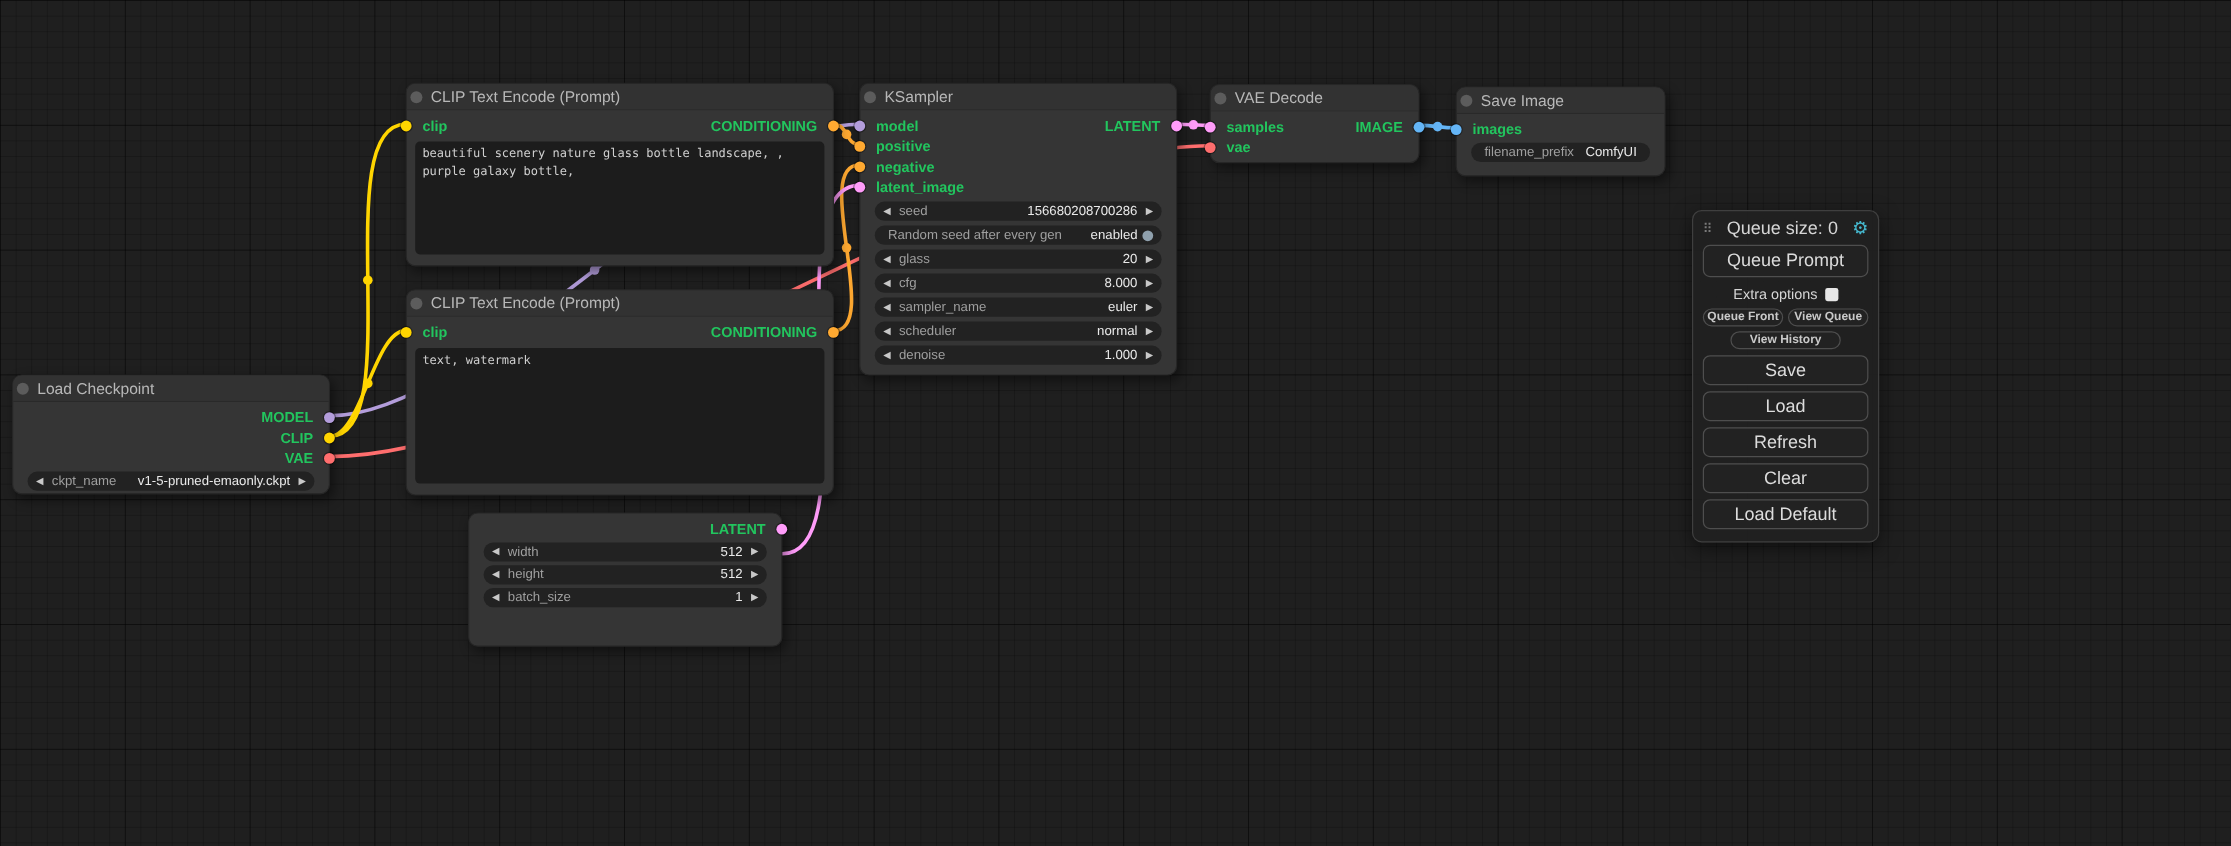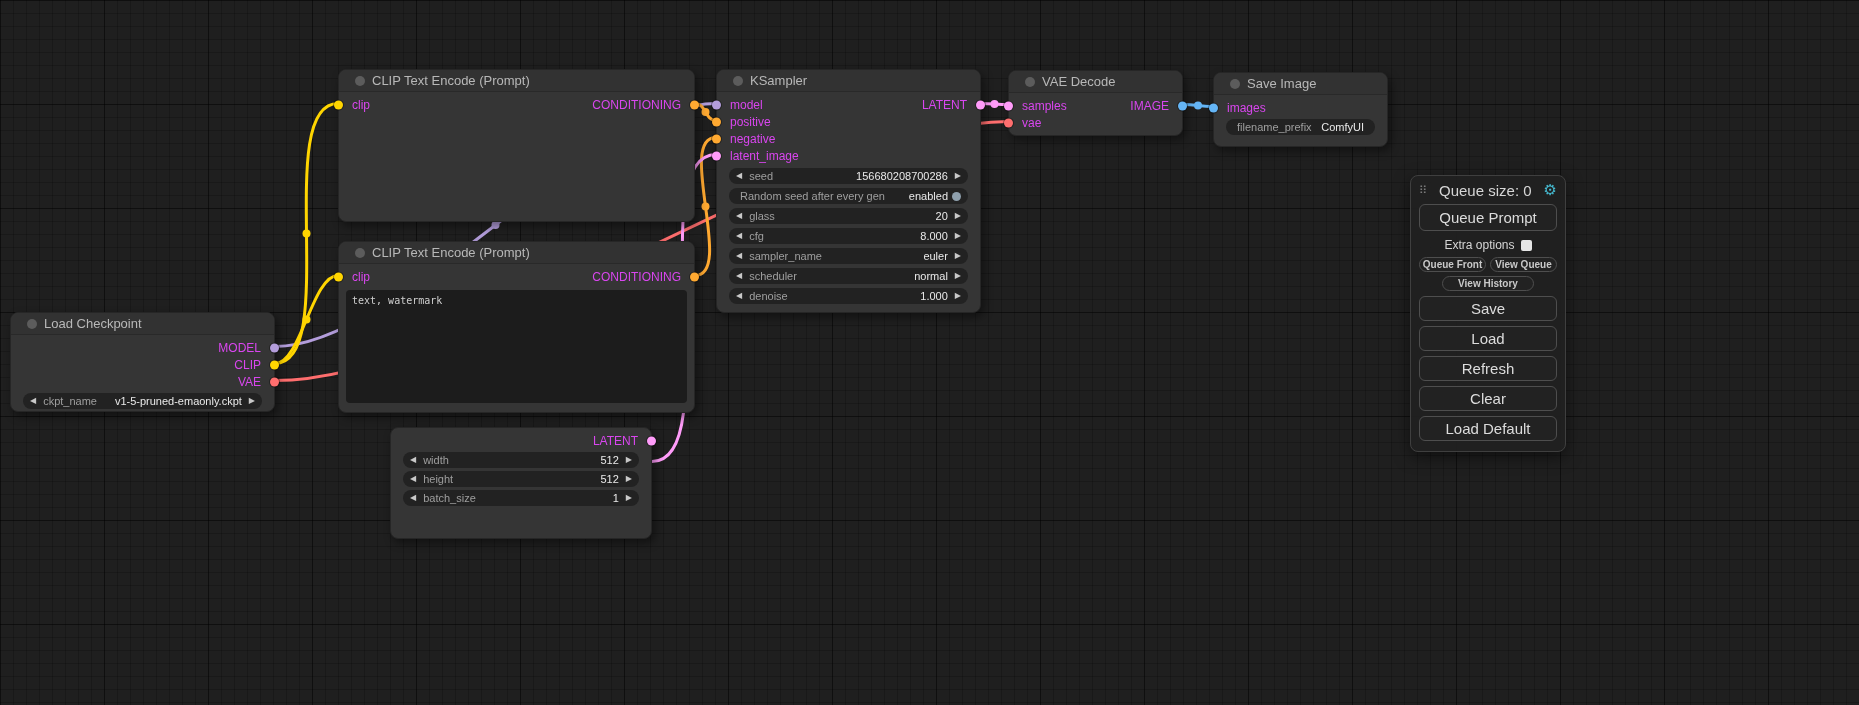--- a/index.html
+++ b/index.html
@@ -18,36 +18,36 @@
   }
 
   .links { position: absolute; left: 0; top: 0; z-index: 1; }
 
   .node {
     position: absolute; z-index: 2;
     background: #353535; border: 1px solid #262626; border-radius: 8px;
     box-shadow: 3px 4px 10px rgba(0,0,0,0.45);
   }
   .ntitle {
-    height: 22px; display: flex; align-items: center; gap: 7px; padding: 0 16px;
+    height: 22px; display: flex; align-items: center; gap: 7px; padding: 0 3px;
     background: #323232; border-radius: 7px 7px 0 0;
     border-bottom: 1px solid rgba(0,0,0,0.18);
   }
   .ndot { width: 10px; height: 10px; border-radius: 50%; background: #5c5c5c; flex: none; }
   .ntext { font-size: 13px; color: #b8b8b8; white-space: nowrap; }
 
   .slots { padding-top: 4px; }
   .srow { position: relative; height: 17px; display: flex; align-items: center; justify-content: space-between; }
   .in-slot, .out-slot { position: relative; display: flex; align-items: center; height: 100%; }
   .in-slot { padding-left: 13px; }
   .out-slot { margin-left: auto; padding-right: 13px; }
   .port { position: absolute; width: 9px; height: 9px; border-radius: 50%; top: 50%; transform: translateY(-50%); background: #888; box-shadow: 0 0 0 1px rgba(0,0,0,0.35); }
   .in-slot .port { left: -5px; }
   .out-slot .port { right: -5px; }
-  .slabel { font-size: 12px; color: #d946ef; white-space: nowrap; }
+  .slabel { font-size: 12px; color: #22c55e; white-space: nowrap; font-weight: bold; }
 
   .widget {
     display: flex; align-items: center; height: 16px;
     background: #222; border-radius: 8px; margin: 3px 12px 0; padding: 0 7px;
     font-size: 11px; cursor: pointer;
   }
   .ksampler-widgets .widget { margin-top: 4px; }
   .warrow { color: #c8c8c8; font-size: 8px; line-height: 1; font-family: "DejaVu Sans", sans-serif; }
   .wlabel { color: #9f9f9f; margin-left: 7px; white-space: nowrap; }
   .wvalue { margin-left: auto; color: #e9e9e9; margin-right: 7px; white-space: nowrap; }
@@ -157,20 +157,21 @@
         <div class="in-slot">
           <span class="port" style="background: rgb(255, 213, 0);"></span>
           <span class="slabel">clip</span>
         </div>
         <div class="out-slot">
           <span class="slabel">CONDITIONING</span>
           <span class="port" style="background: rgb(255, 169, 49);"></span>
         </div>
       </div>
     </div>
+    <div class="prompt-text" style="height:94px">beautiful scenery nature glass bottle landscape, , purple galaxy bottle,</div>
   </div>
 
   <div class="node" style="left:338px;top:241px;width:357px;height:172px">
     <div class="ntitle">
       <span class="ndot"></span>
       <span class="ntext">CLIP Text Encode (Prompt)</span>
     </div>
     <div class="slots">
       <div class="srow">
         <div class="in-slot">

